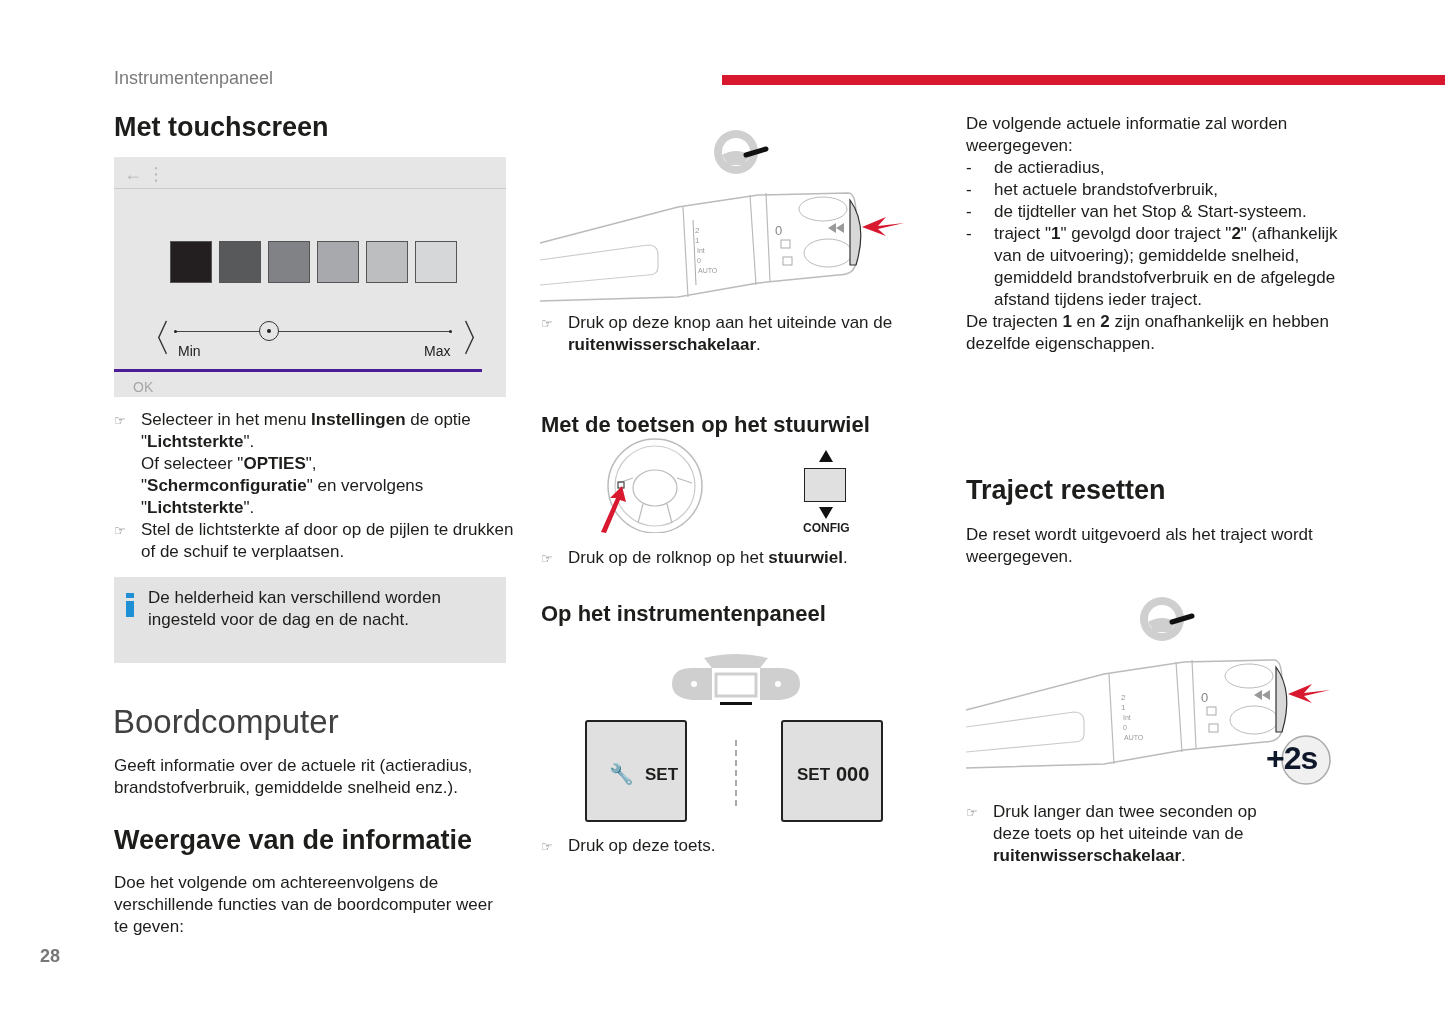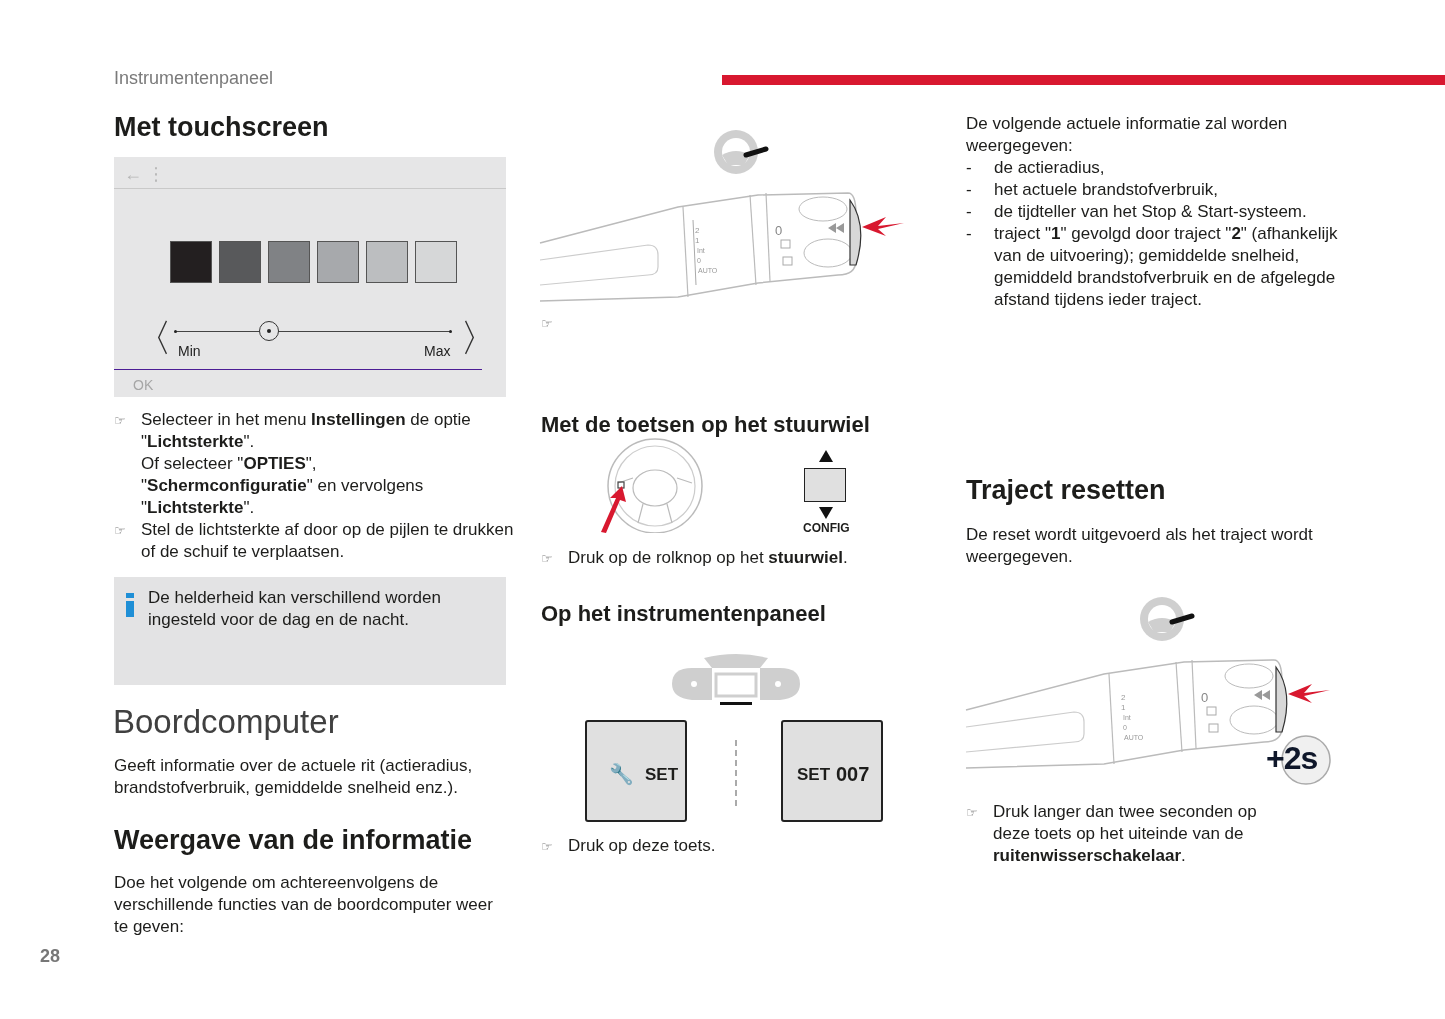--- a/index.html
+++ b/index.html
@@ -21,24 +21,24 @@
   .ts { left:114px; top:157px; width:392px; height:240px; background:#e6e6e7; }
   .ts-top { position:absolute; left:0; top:0; width:392px; height:31px; border-bottom:1px solid #c9c9c9; }
   .ts-back { position:absolute; left:10px; top:6px; font-size:18px; color:#b7b7b7; }
   .swatch { position:absolute; top:84px; width:40px; height:40px; border:1px solid #555; }
   .ts-arrow { position:absolute; top:156px; font-size:38px; color:#333; font-weight:100; }
   .ts-line { position:absolute; left:62px; top:174px; width:275px; height:1px; background:#444; }
   .ts-dot { position:absolute; width:3px; height:3px; border-radius:50%; background:#222; }
   .ts-knob { position:absolute; left:145px; top:164px; width:18px; height:18px; border:1.5px solid #333; border-radius:50%; background:#e6e6e7; }
   .ts-knob::after { content:""; position:absolute; left:7px; top:7px; width:4px; height:4px; border-radius:50%; background:#222; }
   .ts-lbl { position:absolute; top:186px; font-size:14px; color:#222; }
-  .ts-bottom { position:absolute; left:0; top:212px; width:368px; height:28px; border-top:1px solid #4c1d95; }
+  .ts-bottom { position:absolute; left:0; top:212px; width:368px; height:28px; border-top:3px solid #4c1d95; }
   .ts-ok { position:absolute; left:19px; top:7px; font-size:14px; color:#a6a6a6; }
 
-  .infobox { left:114px; top:577px; width:392px; height:108px; background:#e3e3e4; }
+  .infobox { left:114px; top:577px; width:392px; height:86px; background:#e3e3e4; }
   .info-i { position:absolute; left:12px; top:16px; width:8px; height:24px; }
   .info-i .dot { position:absolute; left:0; top:0; width:8px; height:5px; background:#1f8fd6; }
   .info-i .bar { position:absolute; left:0; top:8px; width:8px; height:16px; background:#1f8fd6; }
   .info-text { position:absolute; left:34px; top:10px; width:350px; }
 
   
   .setbtn { position:absolute; top:720px; width:102px; height:102px; background:#e0e0e0; border:2px solid #222; border-radius:3px; box-sizing:border-box; }
   .setlbl { position:absolute; font-size:17px; font-weight:bold; color:#1d1d1b; }
   .config-box { left:804px; top:468px; width:42px; height:34px; background:#e0e0e0; border:1.5px solid #222; box-sizing:border-box; }
 </style>
@@ -126,20 +126,21 @@
   <ellipse cx="285" cy="84" rx="24" ry="12" fill="none" stroke="#bbb"></ellipse>
   <ellipse cx="290" cy="128" rx="24" ry="14" fill="none" stroke="#bbb"></ellipse>
   <path d="M290 103 L298 98 L298 108 Z M298 103 L306 98 L306 108 Z" fill="#999"></path>
   <path d="M312 75 Q330 100 318 140 L312 140 Z" fill="#d8d8d8" stroke="#333" stroke-width="1.2"></path>
   <path d="M366 98 L340 101 L348 92 L324 102 L348 111 L340 104 Z" fill="#d8182f"></path>
 </svg>
 
 <div class="abs txt" style="left:541px;top:312px;width:390px;">
   <div class="bullet">
     <span class="hand">☞</span>
+    <span class="rich">Druk op deze knop aan het uiteinde van de <b>ruitenwisserschakelaar</b>.</span>
   </div>
 </div>
 
 <div class="abs h3" style="left:541px;top:388px;margin-top:24px;">Met de toetsen op het stuurwiel</div>
 
 <svg class="abs" style="left:598px;top:438px;" width="110" height="95" viewBox="0 0 110 95">
   <circle cx="57" cy="48" r="47" fill="none" stroke="#bbb" stroke-width="1.5"></circle>
   <circle cx="57" cy="48" r="40" fill="none" stroke="#ccc" stroke-width="1.2"></circle>
   <ellipse cx="57" cy="50" rx="22" ry="18" fill="none" stroke="#bbb" stroke-width="1.2"></ellipse>
   <path d="M20 45 L35 40 M79 40 L94 45 M45 66 L40 85 M69 66 L74 85" stroke="#bbb" stroke-width="1.2"></path>
@@ -171,38 +172,39 @@
   <rect x="50" y="50" width="32" height="3" fill="#111"></rect>
 </svg>
 
 <div class="setbtn" style="left:585px;">
   <span class="setlbl" style="left:22px;top:40px;font-size:20px;">🔧</span>
   <span class="setlbl" style="left:58px;top:43px;">SET</span>
 </div>
 <div class="abs" style="left:735px;top:740px;width:0;height:66px;border-left:2px dashed #aaa;"></div>
 <div class="setbtn" style="left:781px;">
   <span class="setlbl" style="left:14px;top:43px;">SET</span>
-  <span class="setlbl" style="left:53px;top:41px;font-size:20px;">007</span>
+  <span class="setlbl" style="left:53px;top:41px;font-size:20px;">000</span>
 </div>
 
 <div class="abs txt" style="left:541px;top:835px;width:390px;">
   <div class="bullet">
     <span class="hand">☞</span>
     <span>Druk op deze toets.</span>
   </div>
 </div>
 
 <div class="abs txt" style="left:966px;top:113px;width:400px;">
   <div>De volgende actuele informatie zal worden weergegeven:</div>
   <div id="rlist">
       <div style="position: relative; padding-left: 28px;"><span style="position: absolute; left: 0px;">-</span><span>de actieradius,</span></div>
       <div style="position: relative; padding-left: 28px;"><span style="position: absolute; left: 0px;">-</span><span>het actuele brandstofverbruik,</span></div>
       <div style="position: relative; padding-left: 28px;"><span style="position: absolute; left: 0px;">-</span><span>de tijdteller van het Stop &amp; Start-systeem.</span></div>
       <div style="position: relative; padding-left: 28px;"><span style="position: absolute; left: 0px;">-</span><span>traject "<b>1</b>" gevolgd door traject "<b>2</b>" (afhankelijk van de uitvoering); gemiddelde snelheid, gemiddeld brandstofverbruik en de afgelegde afstand tijdens ieder traject.</span></div>
     </div>
+  <div class="rich">De trajecten <b>1</b> en <b>2</b> zijn onafhankelijk en hebben dezelfde eigenschappen.</div>
 </div>
 
 <div class="abs h2" style="left:966px;top:475px;">Traject resetten</div>
 <div class="abs txt" style="left:966px;top:524px;width:400px;">De reset wordt uitgevoerd als het traject wordt weergegeven.</div>
 
 <svg class="abs" style="left:964px;top:592px;" width="380" height="200" viewBox="0 0 380 200">
   <g>
     <circle cx="198" cy="27" r="22" fill="#cfcfcf"></circle>
     <circle cx="198" cy="27" r="14" fill="#fff"></circle>
     <path d="M184 30 Q198 22 212 30 L206 40 L190 40 Z" fill="#cfcfcf"></path>

